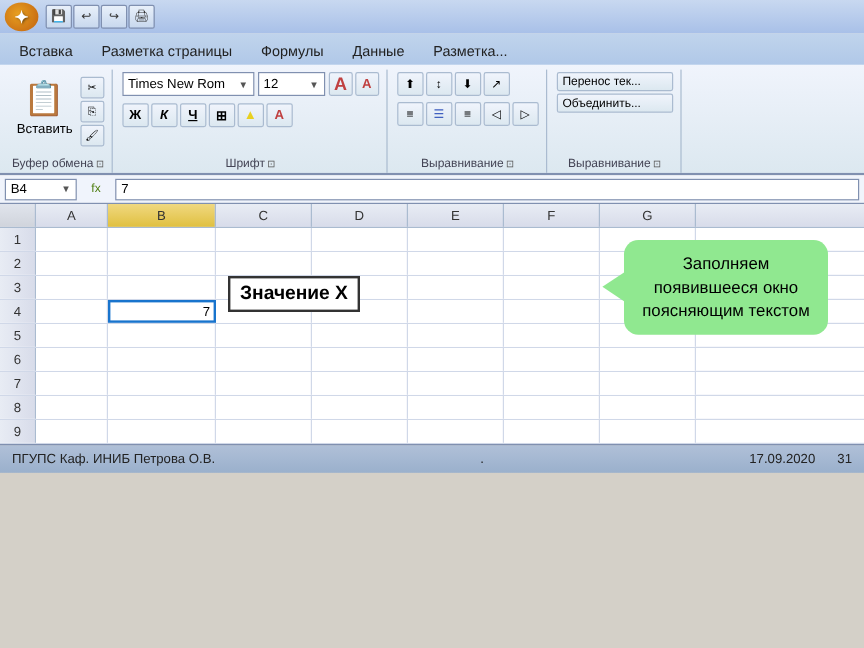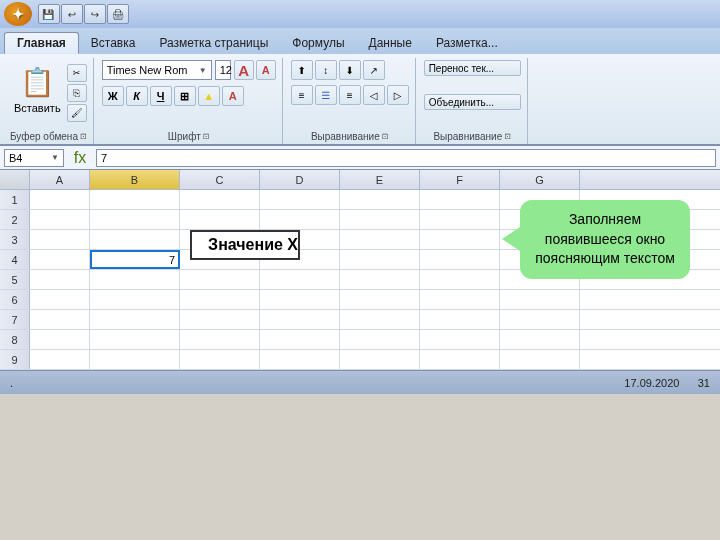--- a/index.html
+++ b/index.html
@@ -170,21 +170,21 @@
       height: 20px;
       border: 1px solid #8090b0;
       background: white;
       font-size: 11px;
       padding: 0 4px;
       display: flex;
       align-items: center;
       justify-content: space-between;
     }
     .font-size-box {
-      width: 16px;
+      width: 56px;
       height: 20px;
       border: 1px solid #8090b0;
       background: white;
       font-size: 11px;
       padding: 0 4px;
       display: flex;
       align-items: center;
       justify-content: space-between;
       text-align: center;
     }
@@ -282,21 +282,21 @@
       display: flex;
       align-items: center;
       justify-content: space-between;
     }
     .formula-icon {
       width: 24px;
       height: 18px;
       display: flex;
       align-items: center;
       justify-content: center;
-      font-size: 16px;
+      font-size: 10px;
       color: #4d7c0f;
     }
     .formula-input {
       flex: 1;
       height: 18px;
       border: 1px solid #8090b0;
       background: white;
       font-size: 11px;
       padding: 0 4px;
       display: flex;
@@ -368,21 +368,21 @@
     .value-x-box {
       position: absolute;
       left: 190px;
       top: 60px;
       width: 110px;
       height: 30px;
       border: 2px solid #333;
       background: white;
       display: flex;
       align-items: center;
-      justify-content: flex-end;
+      justify-content: center;
       font-size: 16px;
       font-weight: bold;
       z-index: 10;
     }
     .callout-bubble {
       position: absolute;
       right: 30px;
       top: 30px;
       width: 170px;
       background: #90e890;
@@ -432,21 +432,20 @@
   <div class="toolbar-btn-group">
     <div class="toolbar-btn">💾</div>
     <div class="toolbar-btn">↩</div>
     <div class="toolbar-btn">↪</div>
     <div class="toolbar-btn">🖨</div>
   </div>
 </div>
 
 <div class="ribbon">
   <div class="ribbon-tabs">
-    <div class="ribbon-tab active">Главная</div>
     <div class="ribbon-tab">Вставка</div>
     <div class="ribbon-tab">Разметка страницы</div>
     <div class="ribbon-tab">Формулы</div>
     <div class="ribbon-tab">Данные</div>
     <div class="ribbon-tab">Разметка...</div>
   </div>
 
   <div class="ribbon-content">
 
     <div class="ribbon-group clipboard-group">
@@ -518,21 +517,21 @@
         <span>Выравнивание</span>
         <span class="chevron">⊡</span>
       </div>
     </div>
 
     <div class="ribbon-group wrap-group">
       <div class="ribbon-group-content" style="align-items: flex-start; width: 100%;">
         <div class="wrap-btn">
           <span>Перенос тек...</span>
         </div>
-        <div class="wrap-btn" style="margin-top:16px;">
+        <div class="wrap-btn" style="margin-top:0;">
           <span>Объединить...</span>
         </div>
       </div>
       <div class="ribbon-group-label">
         <span>Выравнивание</span>
         <span class="chevron">⊡</span>
       </div>
     </div>
 
   </div>
@@ -668,19 +667,20 @@
   </div>
 
   <div class="callout-bubble">
     <div class="callout-arrow"></div>
     <span>Заполняем появившееся окно поясняющим текстом</span>
   </div>
 
 </div>
 
 <div class="footer">
+  <span>ПГУПС  Каф. ИНИБ  Петрова О.В.</span>
   <span>.</span>
   <span>
     <span>17.09.2020</span>
     &nbsp;&nbsp;&nbsp;&nbsp;
     <span>31</span>
   </span>
 </div>
 
 </body></html>

